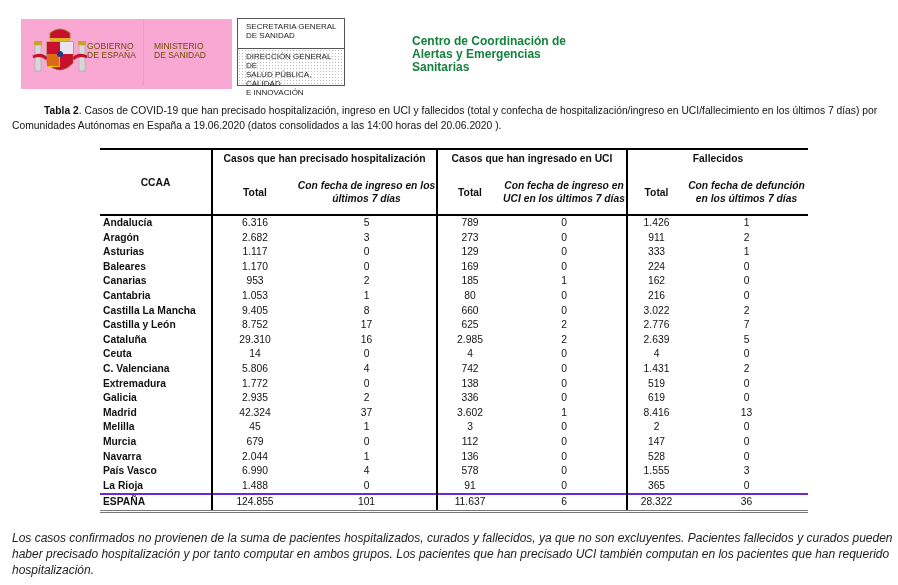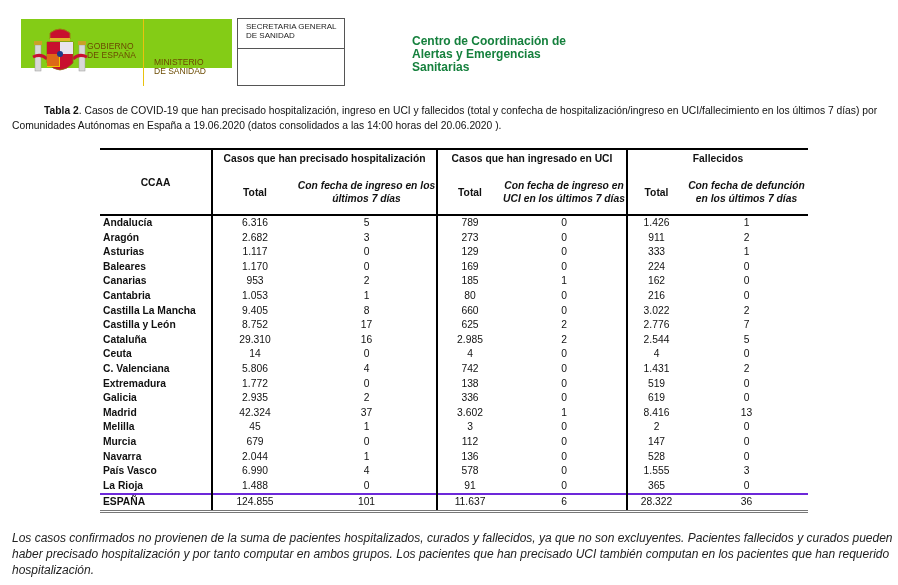--- a/index.html
+++ b/index.html
@@ -1,22 +1,22 @@
 <!DOCTYPE html>
 <html><head>
 <meta charset="utf-8">
 <style>
   html, body { margin: 0; padding: 0; background: #ffffff; }
   body { width: 898px; height: 585px; position: relative; overflow: hidden; font-family: "Liberation Sans", sans-serif; color: #111; }
 
-  .logo-block { position: absolute; left: 21px; top: 19px; width: 211px; height: 49px; background: #84cc16; display: flex; align-items: center; }
+  .logo-block { position: absolute; left: 21px; top: 19px; width: 211px; height: 70px; background: #f9a8d4; display: flex; align-items: center; }
   .shield { position: absolute; left: 10px; top: 8px; width: 58px; height: 52px; }
   .gob-text { position: absolute; left: 66px; top: 23px; font-size: 8.5px; line-height: 9px; color: #6b4a00; letter-spacing: 0.1px; }
   .min-divider { position: absolute; left: 122px; top: 0; width: 1px; height: 67px; background: #e9c20e; }
-  .min-text { position: absolute; left: 133px; top: 23px; font-size: 8.5px; line-height: 9px; color: #6b4a00; margin-top: 16px; }
+  .min-text { position: absolute; left: 133px; top: 23px; font-size: 8.5px; line-height: 9px; color: #6b4a00; }
 
   .sec-box { position: absolute; left: 237px; top: 18px; width: 108px; height: 68px; border: 1px solid #555; box-sizing: border-box; }
   .sec-top { height: 30px; border-bottom: 1px solid #555; padding: 3px 0 0 8px; box-sizing: border-box; font-size: 8px; line-height: 9px; color: #222; }
   .sec-bottom { height: 37px; padding: 3px 0 0 8px; box-sizing: border-box; font-size: 8px; line-height: 9px; color: #222;
     background-image: radial-gradient(#bbb 0.6px, transparent 0.7px); background-size: 3px 3px; }
 
   .center-title { position: absolute; left: 412px; top: 35px; font-size: 12px; line-height: 13px; font-weight: bold; color: #15803d; }
 
   .caption { position: absolute; left: 12px; top: 103px; width: 880px; font-size: 10.3px; line-height: 15px; color: #111; }
   .caption b { font-weight: bold; margin-left: 32px; }
@@ -66,20 +66,25 @@
     <div>MINISTERIO</div>
     <div>DE SANIDAD</div>
   </div>
 </div>
 
 <div class="sec-box">
   <div class="sec-top">
     <div>SECRETARIA GENERAL</div>
     <div>DE SANIDAD</div>
   </div>
+  <div class="sec-bottom">
+    <div>DIRECCIÓN GENERAL DE</div>
+    <div>SALUD PÚBLICA, CALIDAD</div>
+    <div>E INNOVACIÓN</div>
+  </div>
 </div>
 
 <div class="center-title">
   <div>Centro de Coordinación de</div>
   <div>Alertas y Emergencias</div>
   <div>Sanitarias</div>
 </div>
 
 <div class="caption">
   <b>Tabla 2</b><span>. Casos de COVID-19 que han precisado hospitalización, ingreso en UCI y fallecidos (total y confecha de hospitalización/ingreso en UCI/fallecimiento en los últimos 7 días) por Comunidades Autónomas en España a 19.06.2020 (datos consolidados a las 14:00 horas del 20.06.2020 ).</span>
@@ -183,21 +188,21 @@
         <td class="vr">2</td>
         <td>2.776</td>
         <td>7</td>
       </tr>
       <tr>
         <td class="region vr">Cataluña</td>
         <td>29.310</td>
         <td class="vr">16</td>
         <td>2.985</td>
         <td class="vr">2</td>
-        <td>2.544</td>
+        <td>2.639</td>
         <td>5</td>
       </tr>
       <tr>
         <td class="region vr">Ceuta</td>
         <td>14</td>
         <td class="vr">0</td>
         <td>4</td>
         <td class="vr">0</td>
         <td>4</td>
         <td>0</td>

